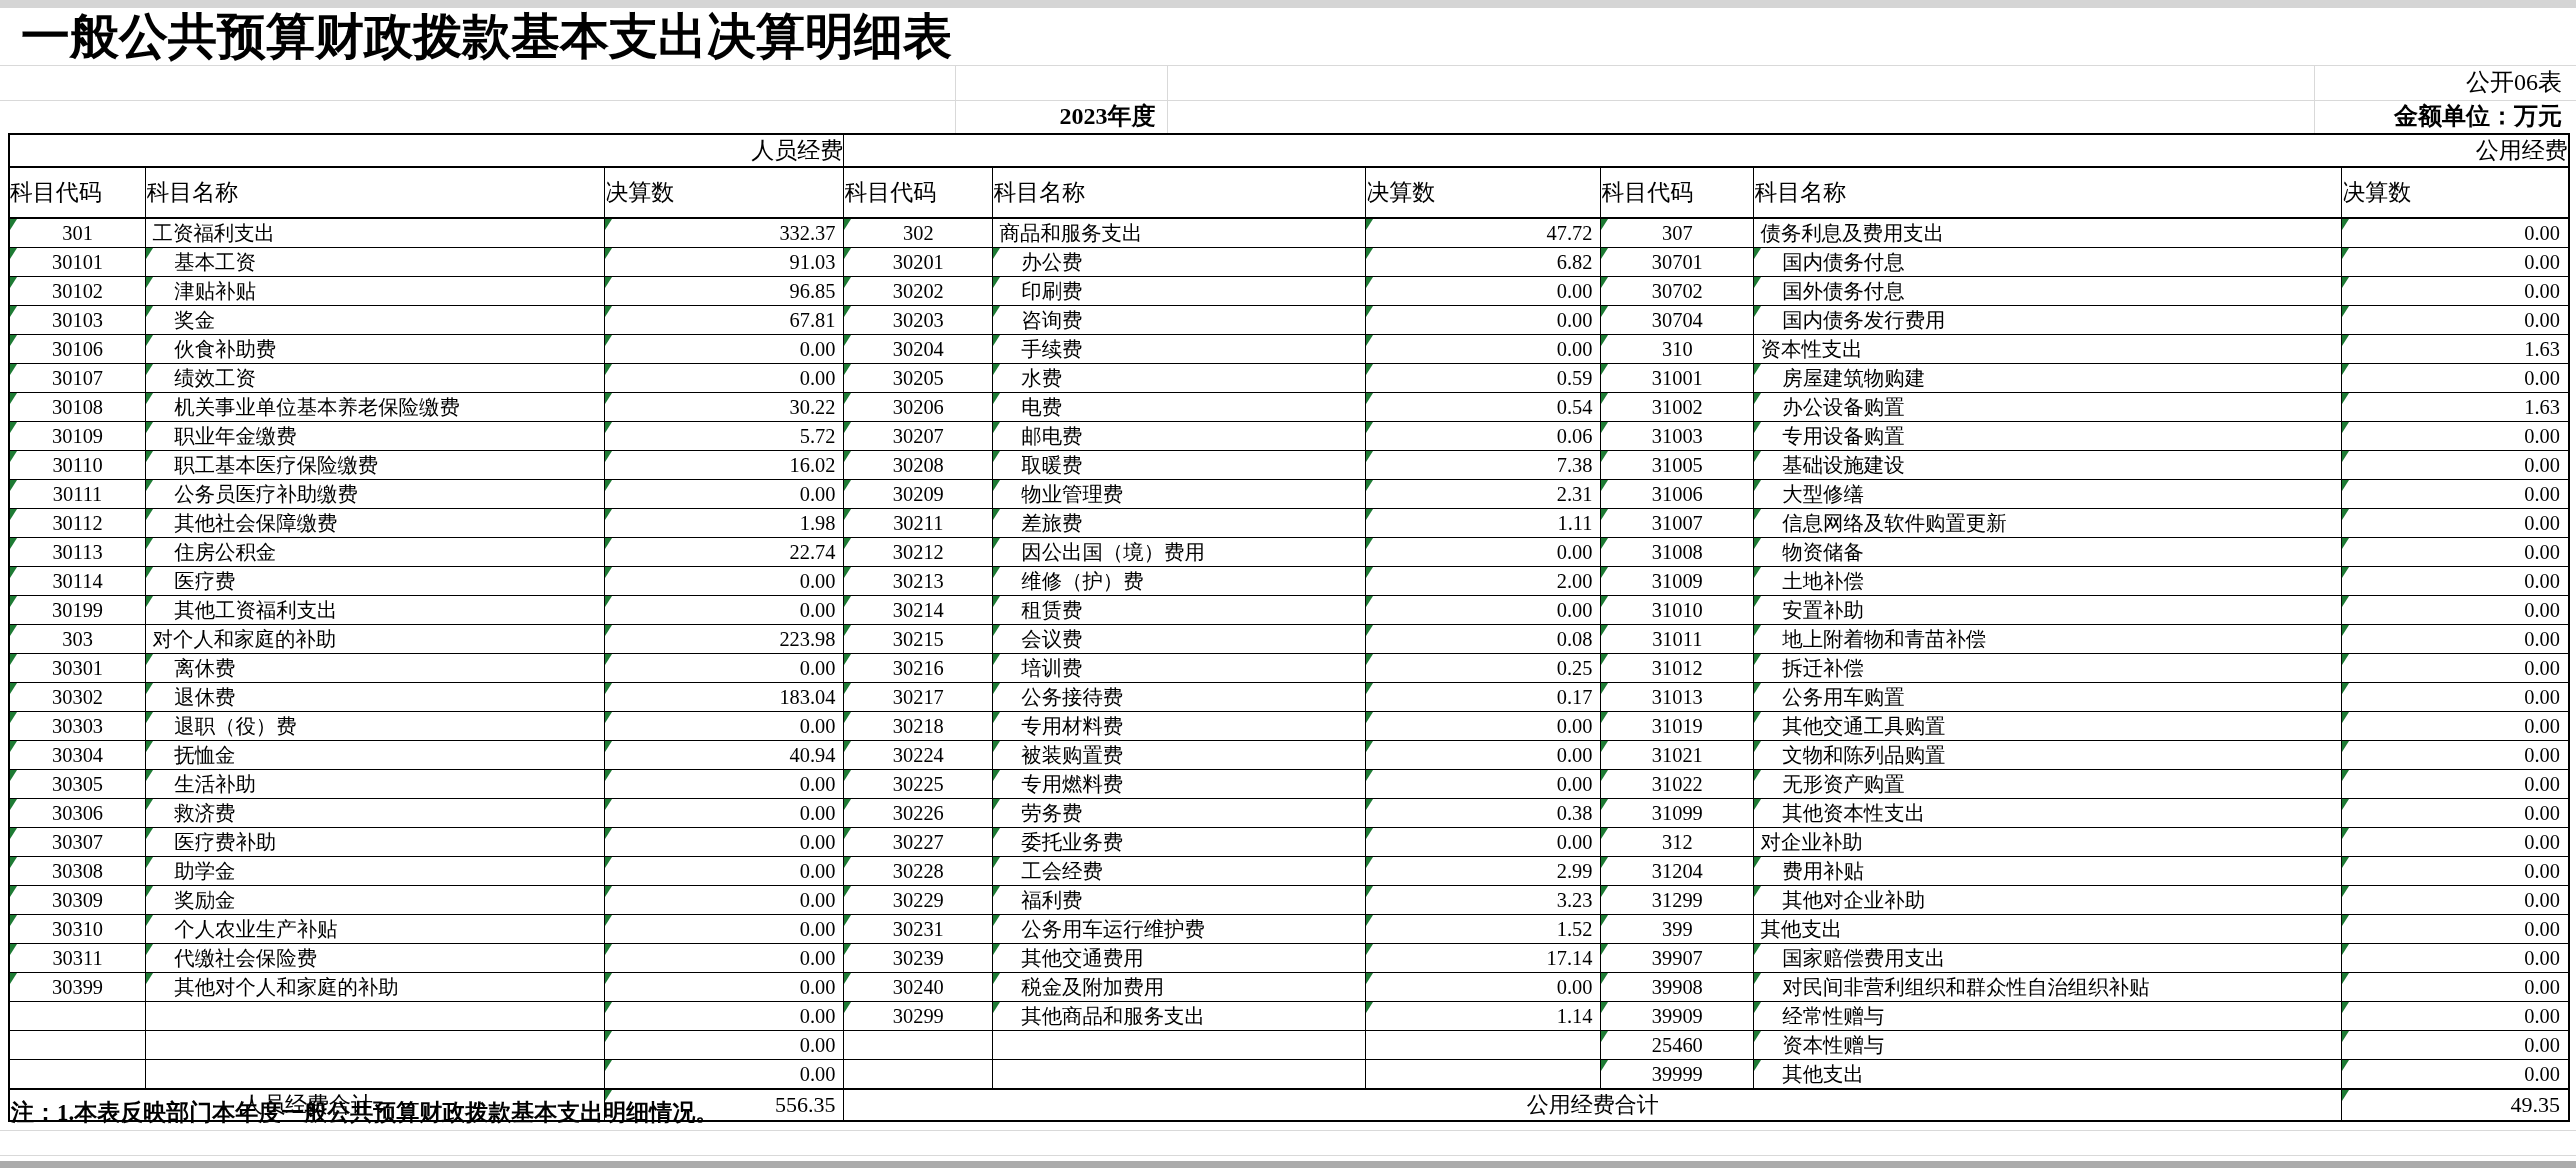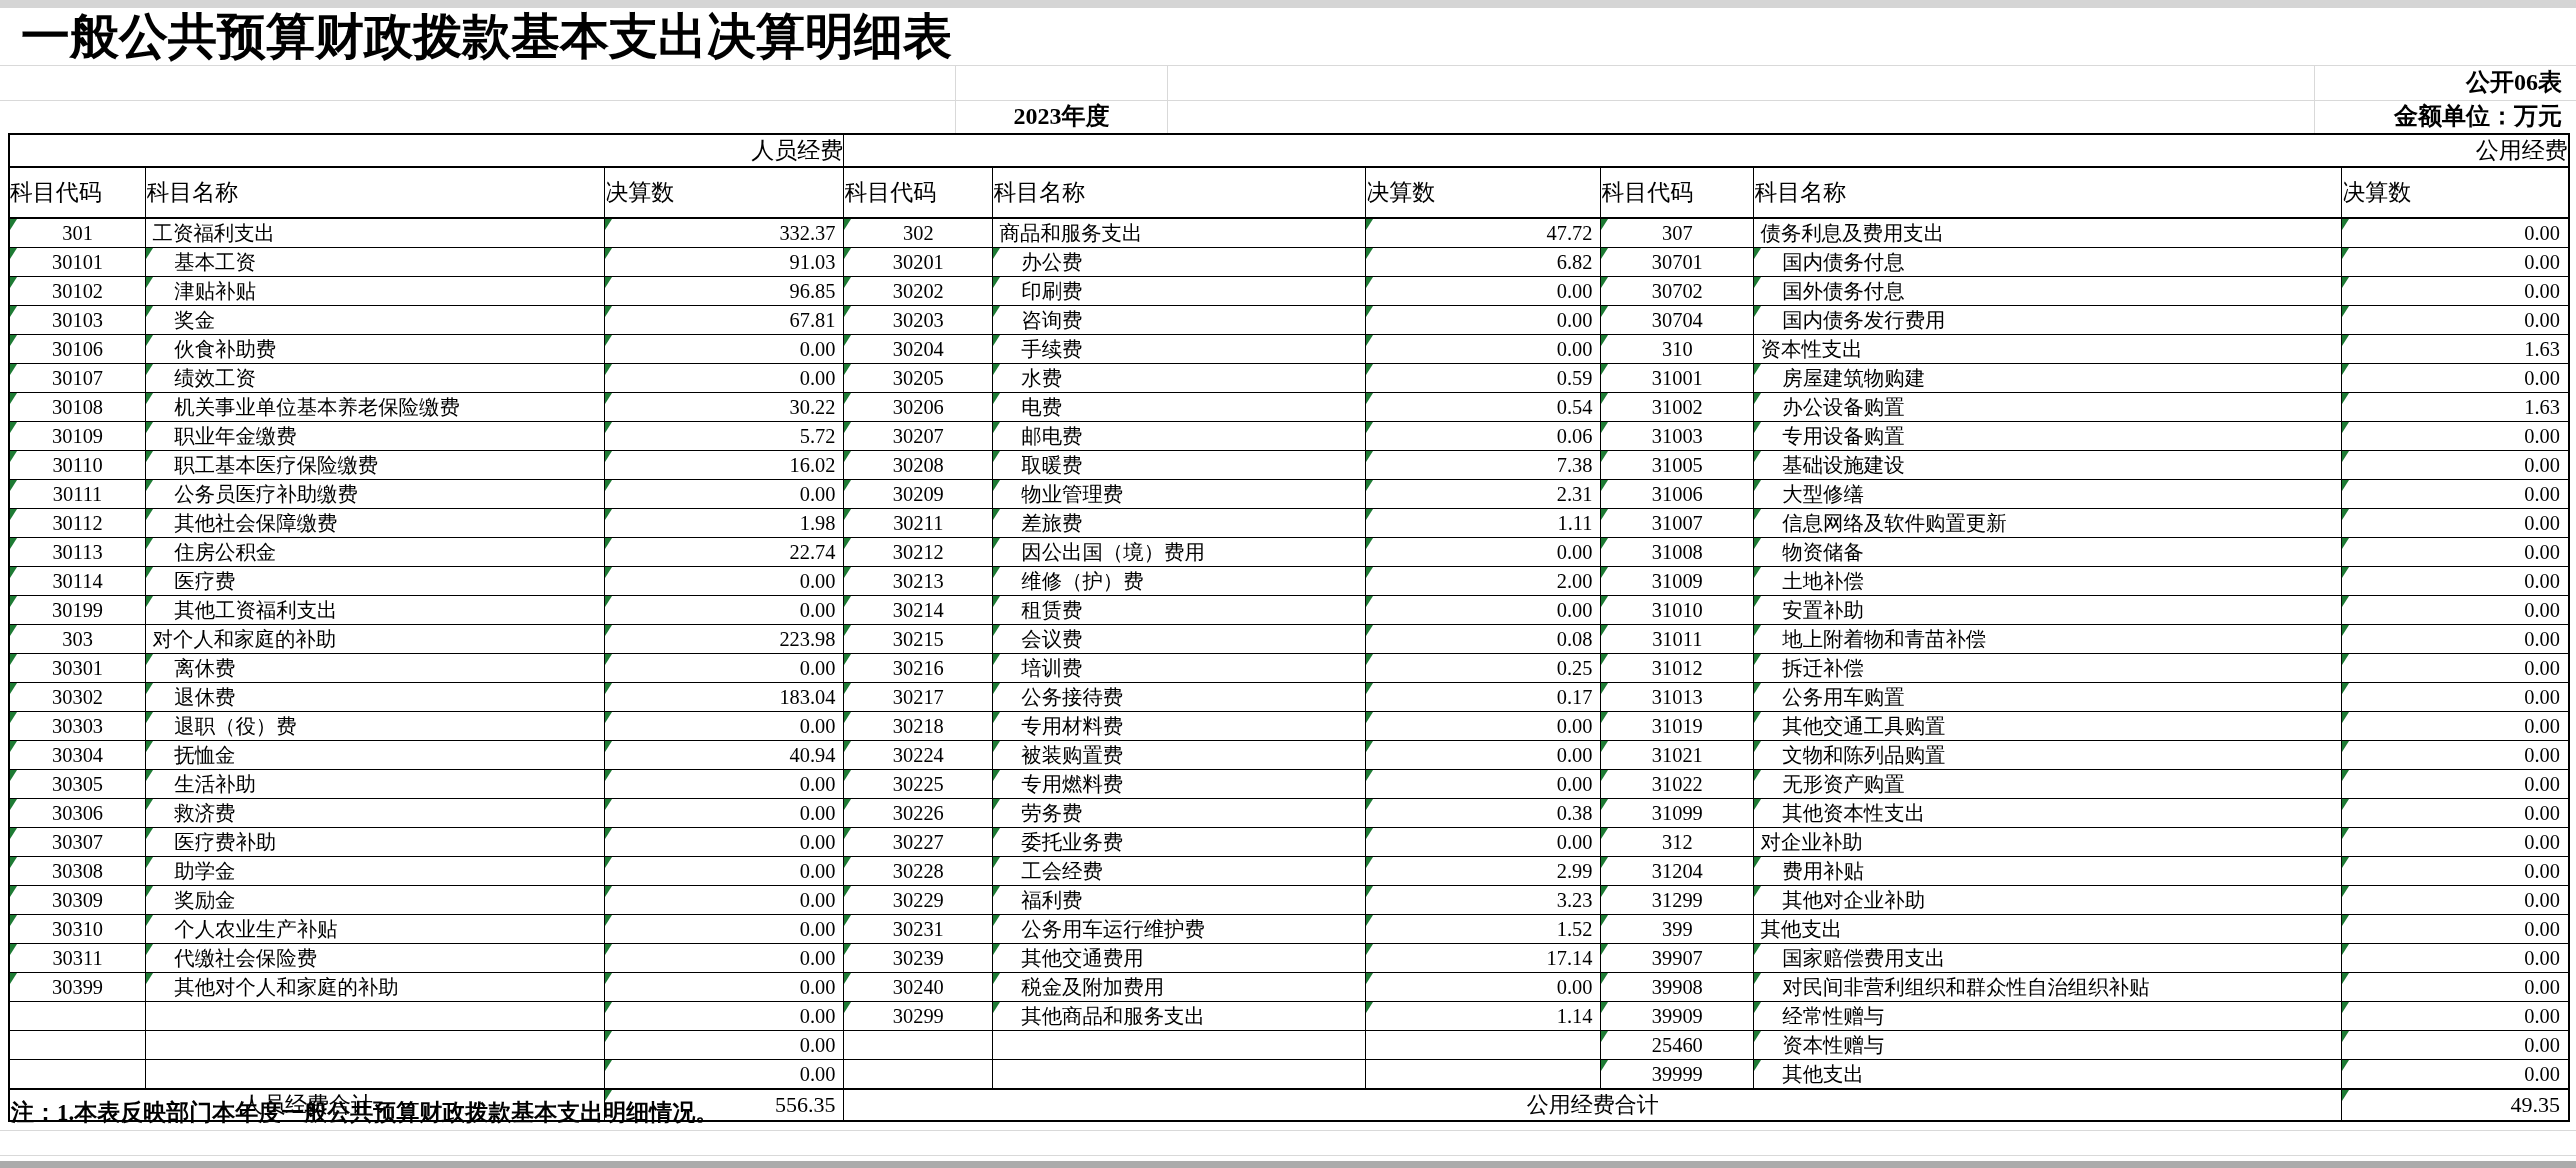--- a/index.html
+++ b/index.html
@@ -7,24 +7,24 @@
        font-family:"Liberation Serif","DejaVu Serif",serif;overflow:hidden;}
   .strip-top{position:absolute;left:0;top:0;width:100%;height:7.8px;background:#d5d5d5;}
   .strip-bottom{position:absolute;left:0;bottom:0;width:100%;height:7.8px;background:#ababab;}
   .page-title{position:absolute;left:0;top:7.8px;width:100%;height:57px;line-height:57px;
        text-align:left;font-size:49px;font-weight:bold;
        font-family:"Liberation Sans","DejaVu Sans",sans-serif;padding-left:21px;}
   .hline{position:absolute;left:0;width:100%;height:0;border-top:0.8px solid #d9d9d9;}
   .vline{position:absolute;width:0;border-left:0.8px solid #d9d9d9;}
   .rowB{position:absolute;left:0;top:65px;width:2576px;height:35px;}
   .rowB .code{position:absolute;right:14px;top:0;height:35px;line-height:35px;
-       font-size:24px;font-weight:bold;}
+       font-size:24px;font-weight:normal;}
   .rowC{position:absolute;left:0;top:100px;width:2576px;height:33px;font-size:24px;font-weight:bold;}
   .rowC .left{position:absolute;left:11px;top:0;height:33px;line-height:33px;}
-  .rowC .year{position:absolute;left:955px;width:213px;top:0;height:33px;line-height:33px;text-align:center;}
+  .rowC .year{position:absolute;left:955px;width:213px;top:0;height:33px;line-height:33px;text-align:center;padding-left:46px;}
   .rowC .right{position:absolute;right:14px;top:0;height:33px;line-height:33px;}
   table.main{position:absolute;left:7.8px;top:133px;border-collapse:collapse;
        table-layout:fixed;border:2.4px solid #000;}
   .main td,.main th{border:0.8px solid #000;border-top-width:1.6px;border-bottom-width:1.6px;
        overflow:hidden;white-space:nowrap;position:relative;padding:0;font-weight:normal;}
   tr.gh td{height:28px;font-size:23px;text-align:right;border-bottom-width:2.4px;}
   tr.ch th{height:49px;font-size:23px;text-align:left;border-bottom-width:2.4px;border-radius:23px;}
   tr.data{height:28px;}
   tr.data td{font-size:20.4px;}
   td.code{text-align:center;}

